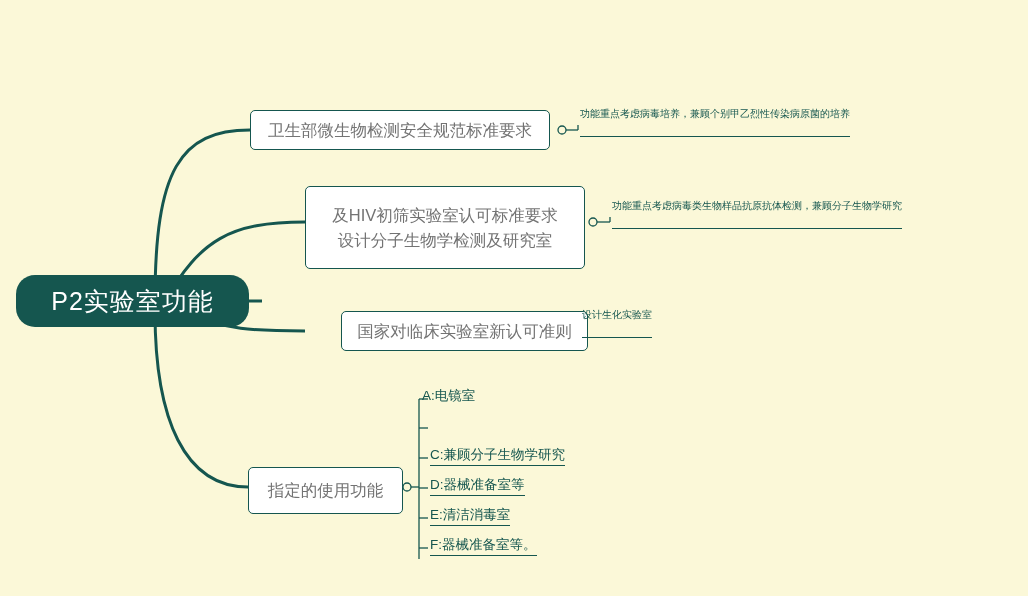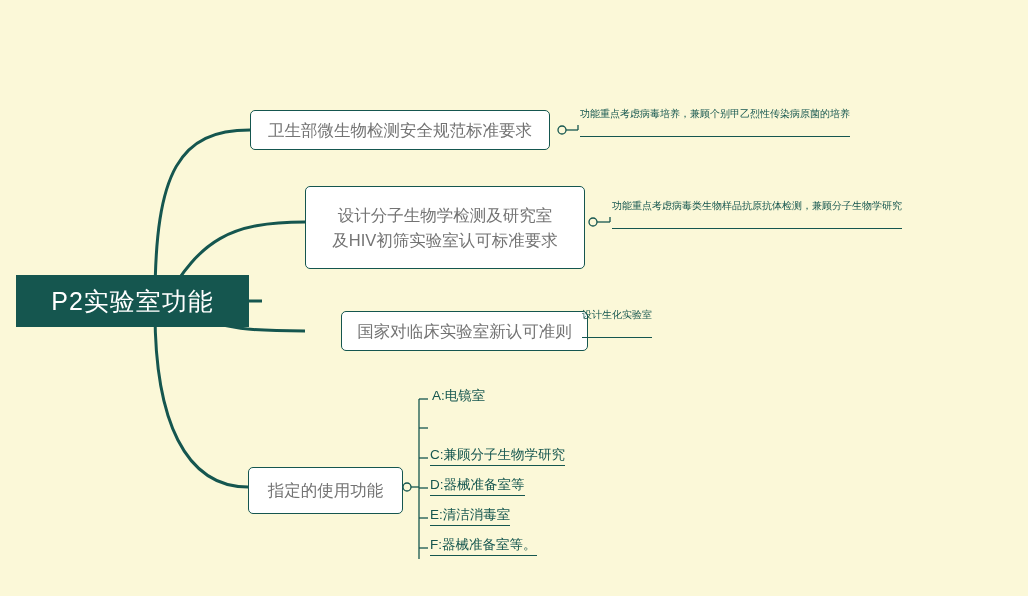--- a/index.html
+++ b/index.html
@@ -25,20 +25,21 @@
     position: absolute;
     left: 0;
     top: 0;
     width: 1028px;
     height: 596px;
     pointer-events: none;
   }
   .node {
     position: absolute;
     box-sizing: border-box;
+    border-radius: 19px;
   }
   .root-node {
     background: #15564f;
     color: #ffffff;
     font-size: 25px;
     display: flex;
     align-items: center;
     justify-content: center;
     letter-spacing: 1px;
   }
@@ -122,33 +123,33 @@
   <div class="node root-node" style="left:16px; top:275px; width:233px; height:52px;">
     <span>P2实验室功能</span>
   </div>
 
   <div class="node branch-node" style="left:250px; top:110px; width:300px; height:40px;">
     <span class="line">卫生部微生物检测安全规范标准要求</span>
   </div>
   <span class="leaf-node leaf-underline" style="position:absolute; left:580px; top:108px;">功能重点考虑病毒培养，兼顾个别甲乙烈性传染病原菌的培养</span>
 
   <div class="node branch-node" style="left:305px; top:186px; width:280px; height:83px;">
+    <span class="line">及HIV初筛实验室认可标准要求</span>
     <span class="line">设计分子生物学检测及研究室</span>
-    <span class="line">及HIV初筛实验室认可标准要求</span>
   </div>
   <span class="leaf-node leaf-underline" style="position:absolute; left:612px; top:200px;">功能重点考虑病毒类生物样品抗原抗体检测，兼顾分子生物学研究</span>
 
   <div class="node branch-node" style="left:305px; top:311px; width:247px; height:40px;margin-left:36px;">
     <span class="line">国家对临床实验室新认可准则</span>
   </div>
   <span class="leaf-node leaf-underline" style="position:absolute; left:582px; top:309px;">设计生化实验室</span>
 
   <div class="node branch-node" style="left:248px; top:467px; width:155px; height:47px;">
     <span class="line">指定的使用功能</span>
   </div>
 
-  <span class="sub-leaf" style="position:absolute; left:432px; top:388px;text-align:center;">A:电镜室</span>
+  <span class="sub-leaf" style="position:absolute; left:422px; top:388px;text-align:center;">A:电镜室</span>
   <span class="sub-leaf leaf-underline" style="position:absolute; left:430px; top:447px;">C:兼顾分子生物学研究</span>
   <span class="sub-leaf leaf-underline" style="position:absolute; left:430px; top:477px;">D:器械准备室等</span>
   <span class="sub-leaf leaf-underline" style="position:absolute; left:430px; top:507px;">E:清洁消毒室</span>
   <span class="sub-leaf leaf-underline" style="position:absolute; left:430px; top:537px;">F:器械准备室等。</span>
 
 </div>
 
 </body></html>

